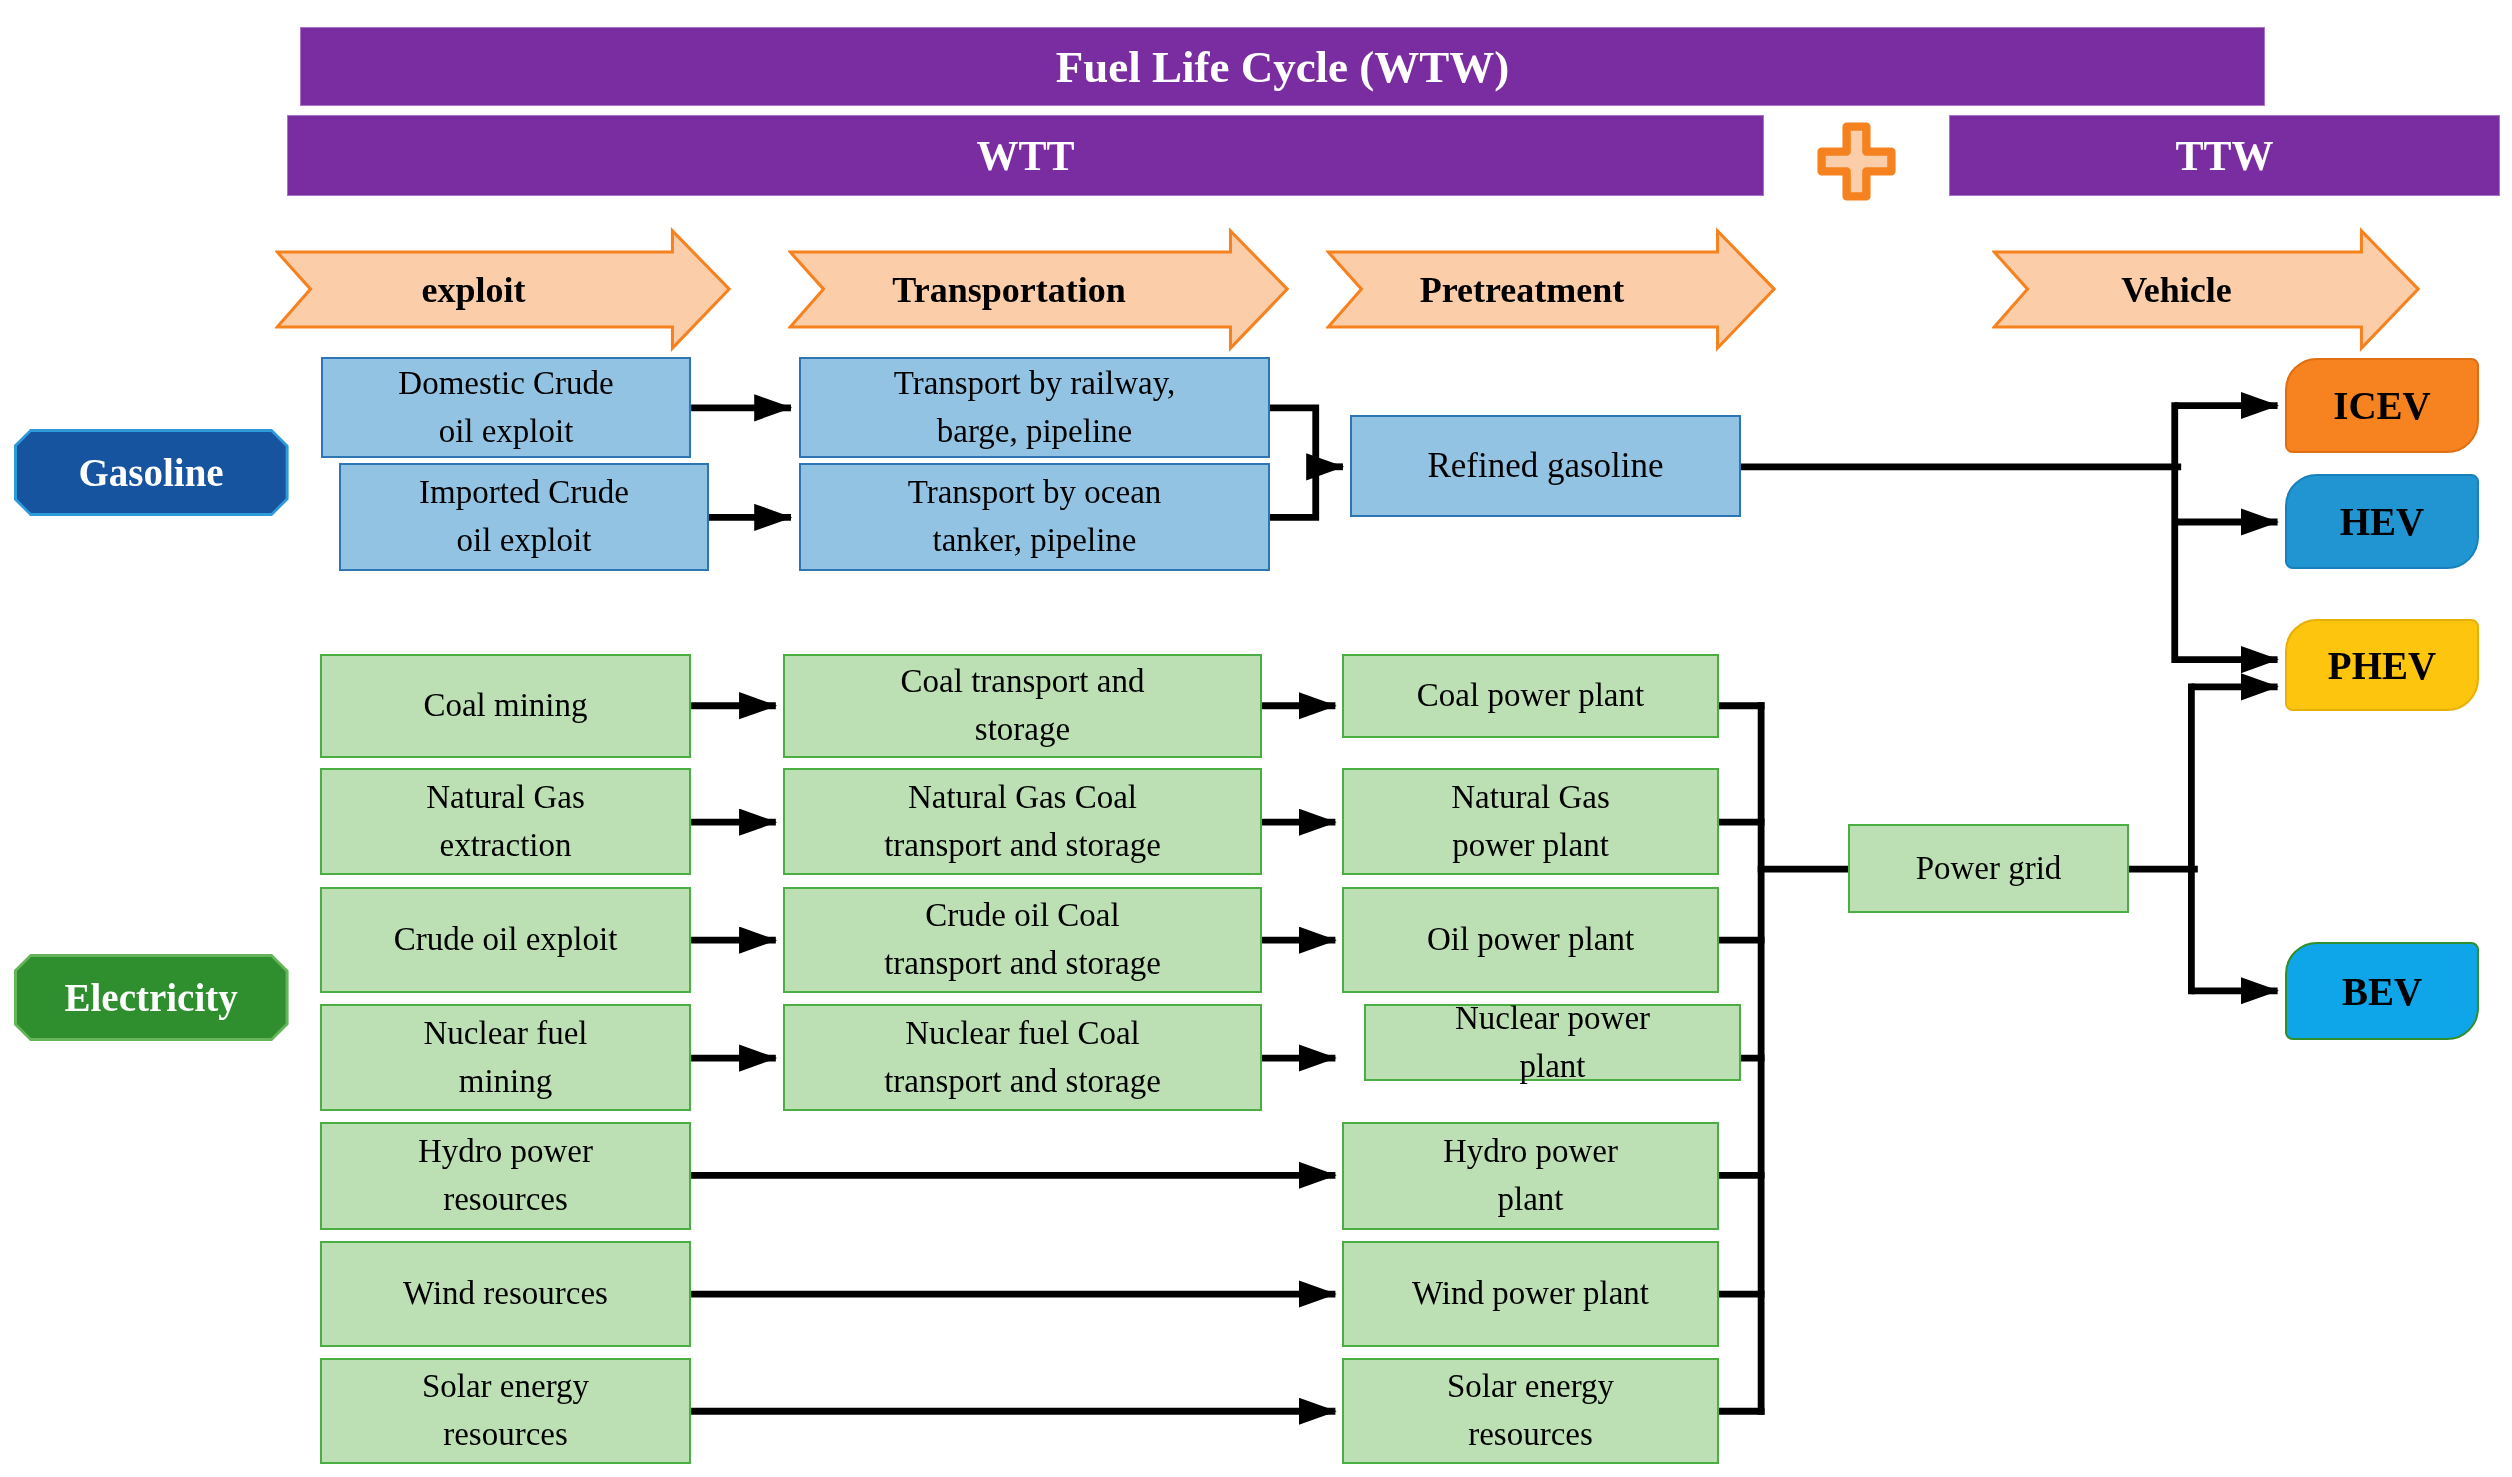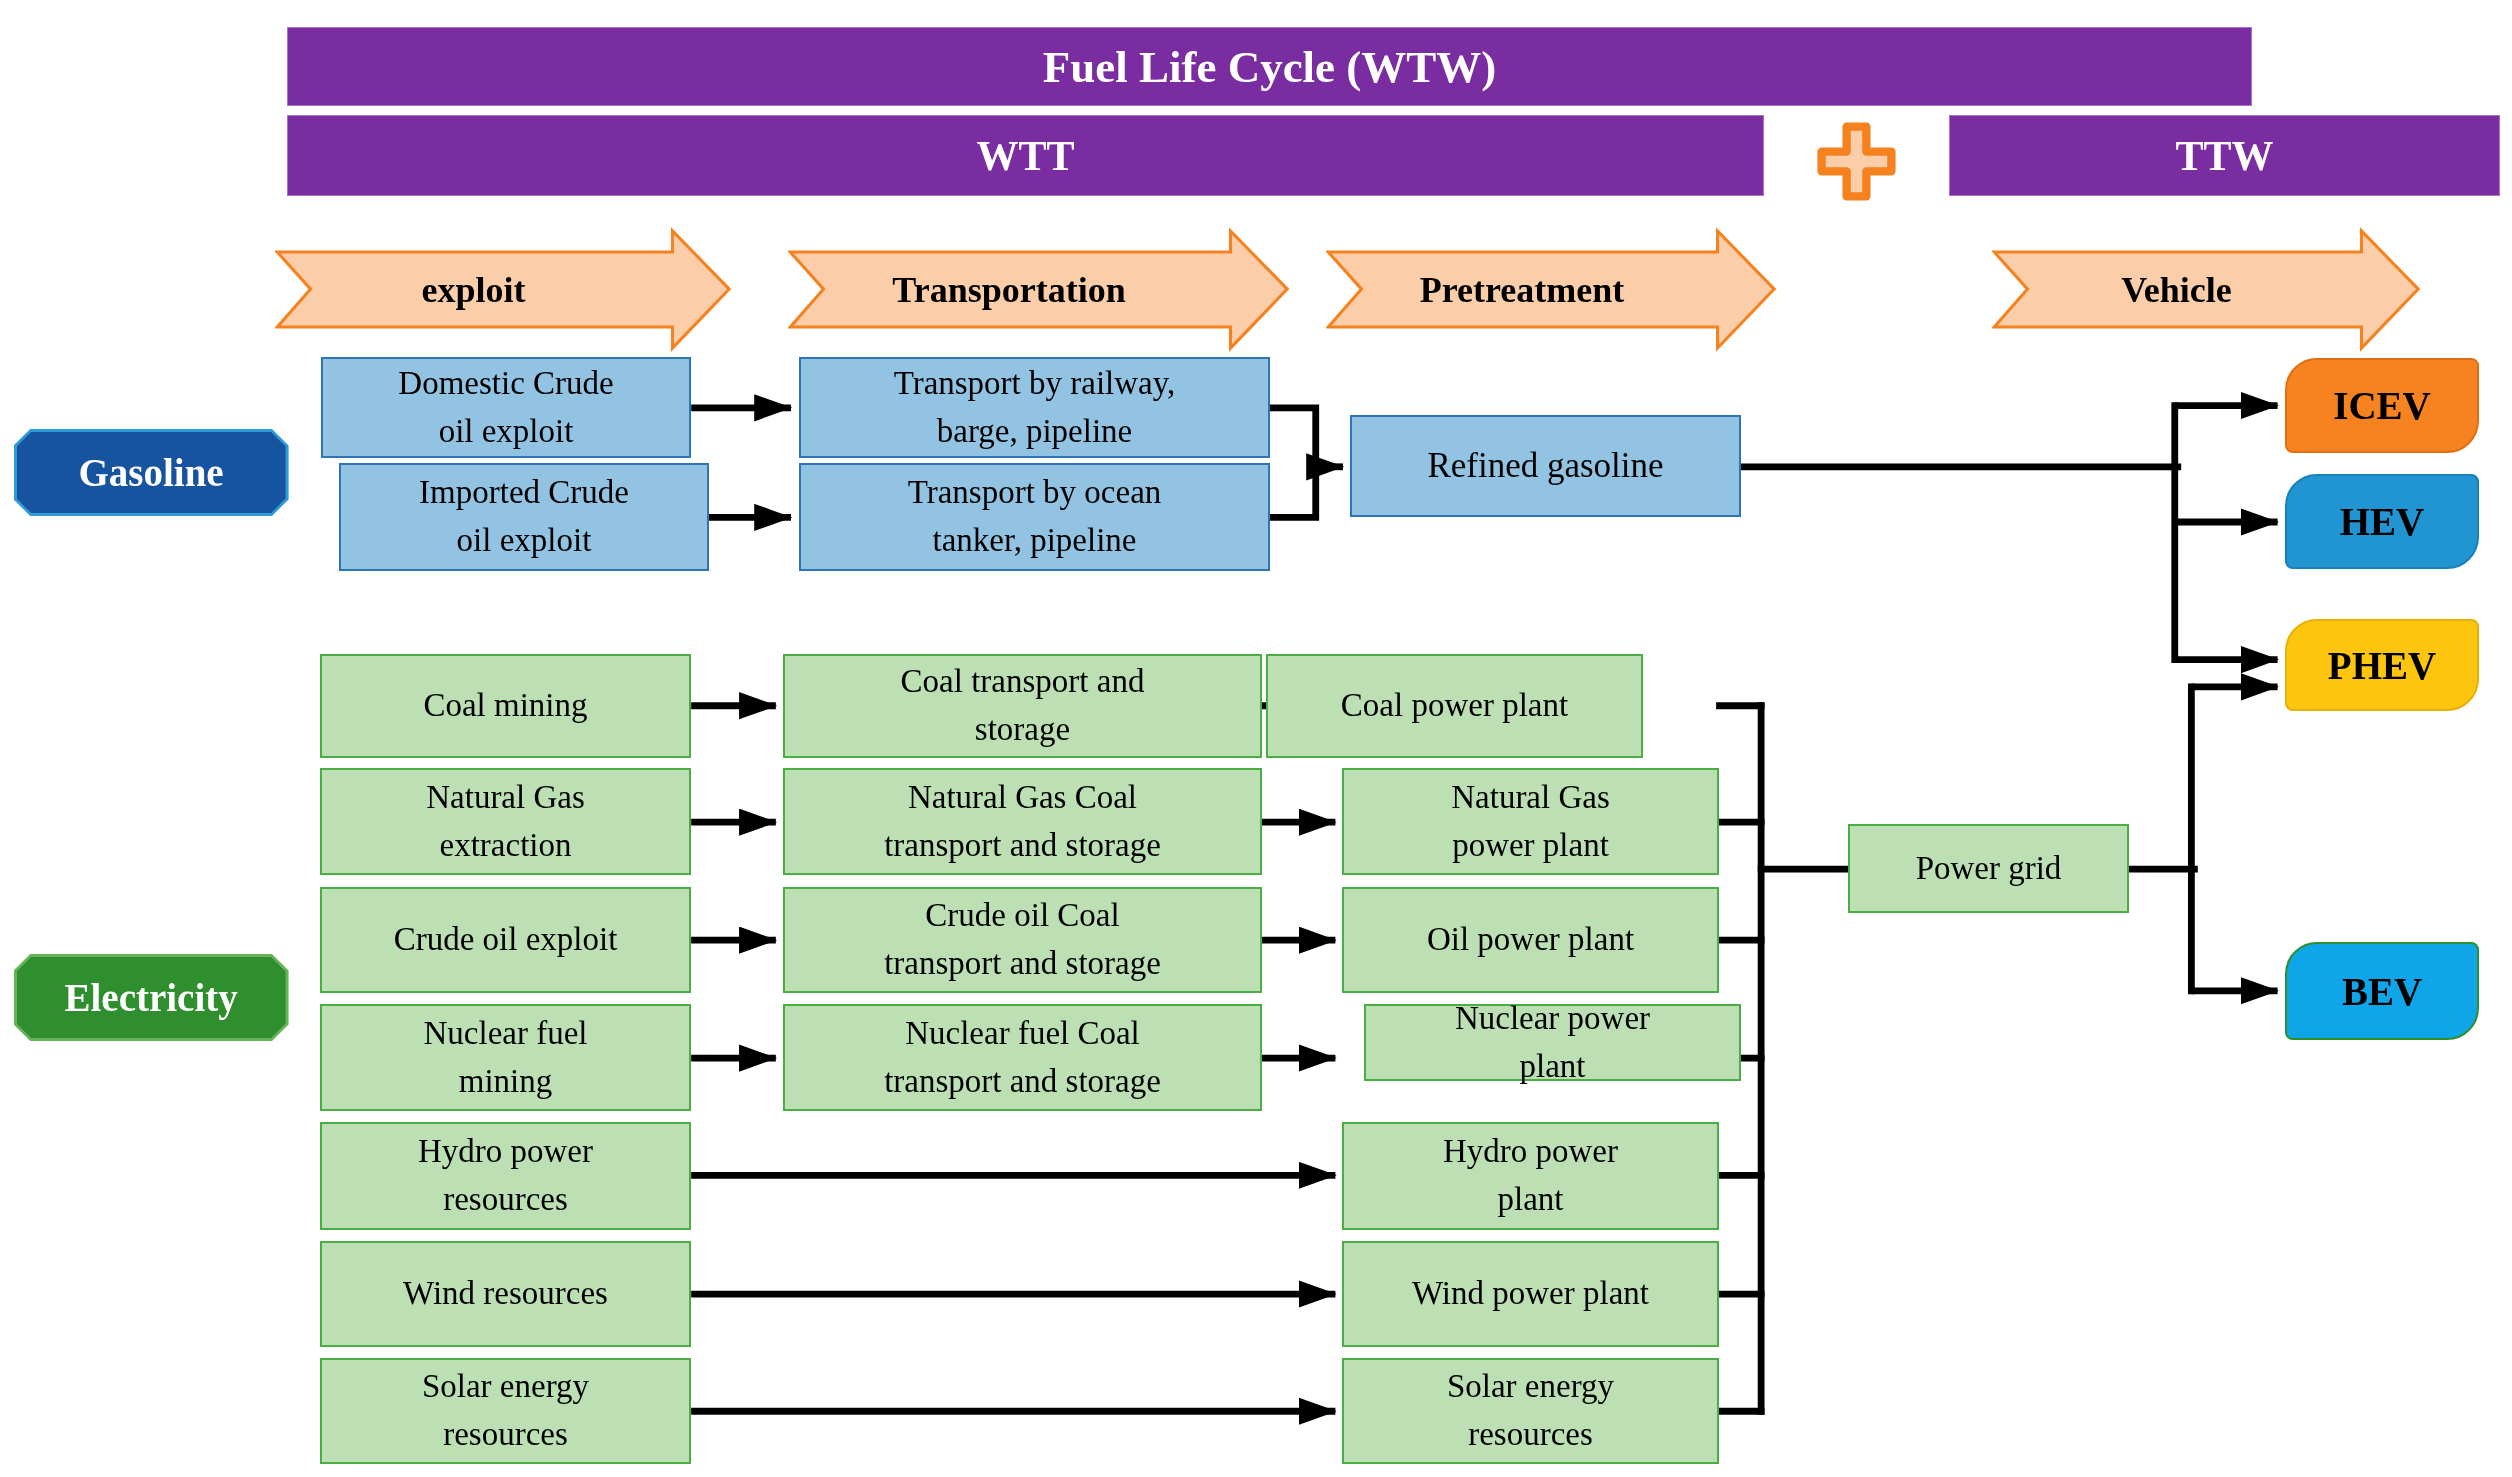--- a/index.html
+++ b/index.html
@@ -102,21 +102,21 @@
       <path d="M2329,933 V1866" stroke-linecap="square"></path>
 
       <path d="M2329,1149 H2444" stroke-linecap="square"></path>
       <path d="M2816,1149 H2902" stroke-linecap="square"></path>
       <path d="M2898,908 V1310" stroke-linecap="square"></path>
       <path d="M2898,908 H3012" marker-end="url(#ah)"></path>
       <path d="M2898,1310 H3012" marker-end="url(#ah)"></path>
     </g>
   </svg>
 
-  <div class="pbar main" style="left:287px;top:27px;width:1965px;height:79px">
+  <div class="pbar main" style="left:300px;top:27px;width:1965px;height:79px">
     <span>Fuel Life Cycle (WTW)</span>
   </div>
   <div class="pbar sub" style="left:287px;top:115px;width:1477px;height:81px">
     <span>WTT</span>
   </div>
   <div class="pbar sub" style="left:1949px;top:115px;width:551px;height:81px">
     <span>TTW</span>
   </div>
 
   <svg class="plusicon" style="left:1814px;top:119px" width="85" height="85" viewBox="0 0 112 112">
@@ -181,21 +181,21 @@
 
   <div class="box green" style="left:783px;top:654px;width:479px;height:104px">Coal transport and
 storage</div>
   <div class="box green" style="left:783px;top:768px;width:479px;height:107px">Natural Gas Coal
 transport and storage</div>
   <div class="box green" style="left:783px;top:887px;width:479px;height:106px">Crude oil Coal
 transport and storage</div>
   <div class="box green" style="left:783px;top:1004px;width:479px;height:107px">Nuclear fuel Coal
 transport and storage</div>
 
-  <div class="box green" style="left:1266px;top:654px;width:377px;height:104px">Coal power plant</div>
+  <div class="box green" style="left:1342px;top:654px;width:377px;height:84px">Coal power plant</div>
   <div class="box green" style="left:1342px;top:768px;width:377px;height:107px">Natural Gas
 power plant</div>
   <div class="box green" style="left:1342px;top:887px;width:377px;height:106px">Oil power plant</div>
   <div class="box green" style="left:1364px;top:1004px;width:377px;height:77px">Nuclear power
 plant</div>
   <div class="box green" style="left:1342px;top:1122px;width:377px;height:108px">Hydro power
 plant</div>
   <div class="box green" style="left:1342px;top:1241px;width:377px;height:106px">Wind power plant</div>
   <div class="box green" style="left:1342px;top:1358px;width:377px;height:106px">Solar energy
 resources</div>

